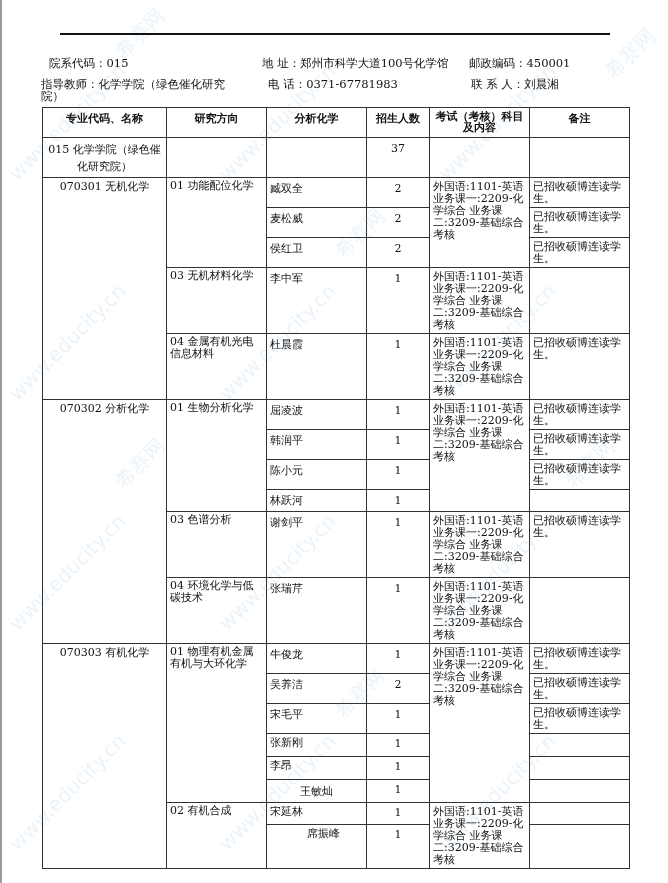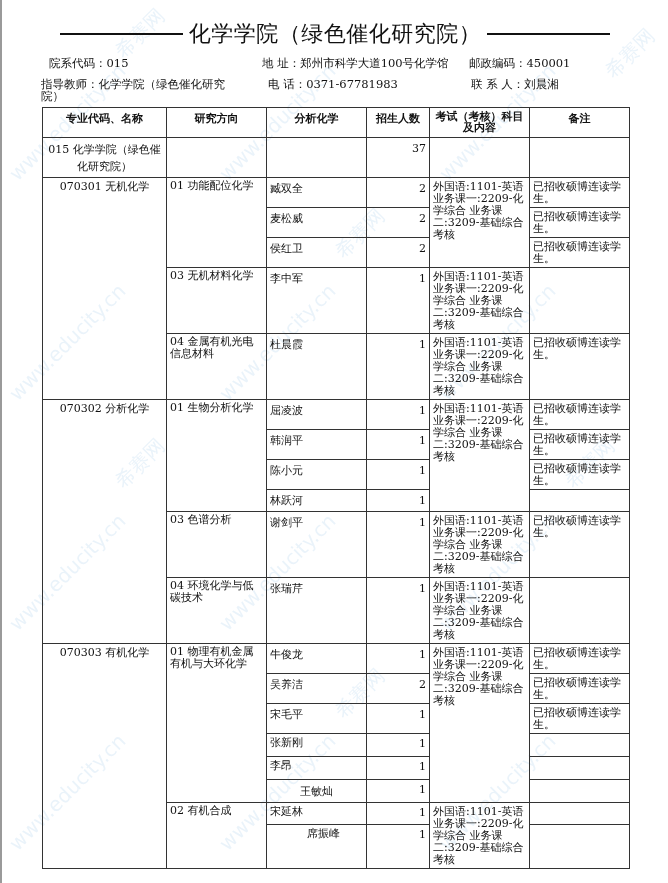--- a/index.html
+++ b/index.html
@@ -6,21 +6,21 @@
   html, body { width: 668px; height: 883px; background: #ffffff; overflow: hidden; }
   body { position: relative; font-family: "DejaVu Serif", "Liberation Serif", serif; color: #111; }
   .page-border { position: absolute; left: 0; top: 0; width: 2px; height: 883px; background: #9a9a9a; }
   .title-row { position: absolute; left: 60px; top: 16px; width: 550px; height: 36px; display: flex; align-items: center; }
   .title-line { flex: 1; height: 2px; background: #111; }
   .title-text { font-size: 22px; font-weight: normal; padding: 0 6px; letter-spacing: 0.5px; white-space: nowrap; font-family: "DejaVu Serif", serif; }
   .info { position: absolute; font-size: 11.5px; line-height: 14px; white-space: nowrap; }
   table { position: absolute; left: 42px; top: 107px; border-collapse: collapse; table-layout: fixed; font-size: 11px; line-height: 12px; }
   td, th { border: 1px solid #333; vertical-align: top; padding: 2px 3px; overflow: hidden; }
   th { font-weight: bold; text-align: center; vertical-align: top; font-size: 11px; padding-top: 4px; font-family: Liberation Serif, serif; }
-  .num { text-align: right; padding-top: 5px; }
+  .num { text-align: center; padding-top: 5px; }
   .major { text-align: center; padding-top: 3px; }
   .dir { padding-left: 3px; }
   .tch { padding-top: 5px; }
   .exam { font-size: 11px; line-height: 12px; padding-top: 3px; }
   .note { font-size: 11px; line-height: 12px; padding-top: 3px; }
   .wm { position: absolute; color: rgba(90,160,220,0.13); font-size: 20px; transform: rotate(-45deg); pointer-events: none; white-space: nowrap; font-family: "DejaVu Sans", sans-serif; }
 </style>
 </head>
 <body>
 
@@ -42,21 +42,20 @@
   <div class="wm" style="left:110px;top:20px;">希赛网</div>
   <div class="wm" style="left:330px;top:220px;">希赛网</div>
   <div class="wm" style="left:110px;top:450px;">希赛网</div>
   <div class="wm" style="left:560px;top:450px;">希赛网</div>
   <div class="wm" style="left:330px;top:680px;">希赛网</div>
   <div class="wm" style="left:600px;top:40px;">希赛网</div>
 </div>
 
 <div class="title-row">
   <div class="title-line"></div>
-  <div class="title-text">化学学院（绿色催化研究院）</div>
   <div class="title-line"></div>
 </div>
 
 <div class="info" style="left:41px;top:56px;margin-left:8px;"><span>院系代码：</span><span>015</span></div>
 <div class="info" style="left:262px;top:56px;"><span>地  址：</span><span>郑州市科学大道100号化学馆</span></div>
 <div class="info" style="left:469px;top:56px;"><span>邮政编码：</span><span>450001</span></div>
 <div class="info" style="left:41px;top:77px;"><span>指导教师：</span><span>化学学院（绿色催化研究</span></div>
 <div class="info" style="left:41px;top:89px;">院）</div>
 <div class="info" style="left:268px;top:77px;"><span>电  话：</span><span>0371-67781983</span></div>
 <div class="info" style="left:471px;top:77px;"><span>联 系 人：</span><span>刘晨湘</span></div>

